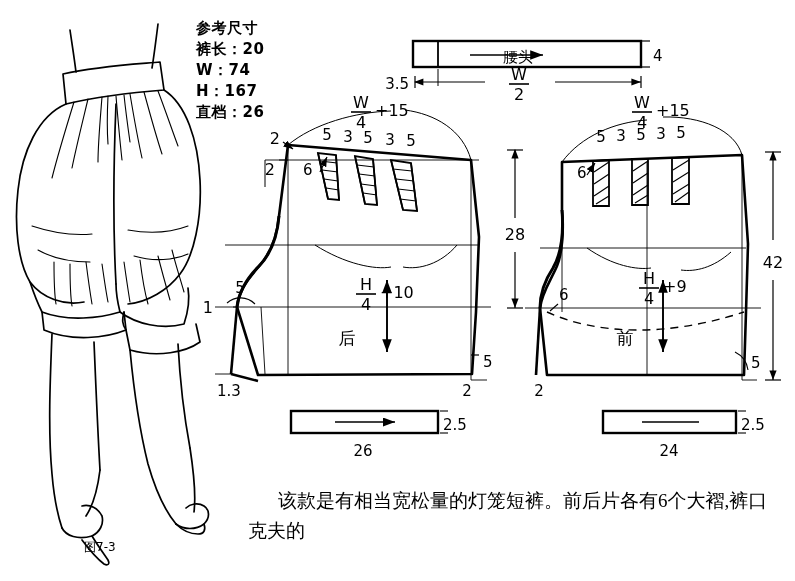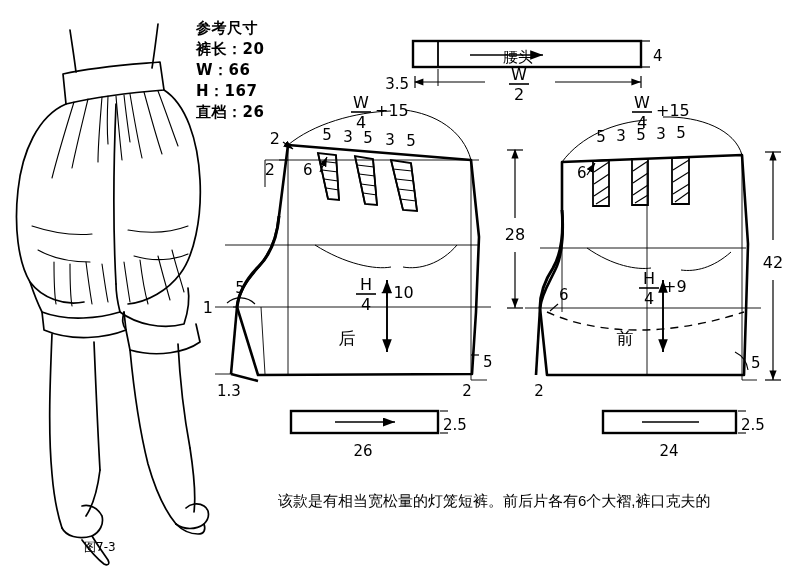--- a/index.html
+++ b/index.html
@@ -4,35 +4,35 @@
 <style>
   html,body{margin:0;padding:0;background:#fff;}
   body{width:795px;height:581px;position:relative;overflow:hidden;
        font-family:"Liberation Serif","DejaVu Serif",serif;color:#000;}
   .page{position:absolute;inset:0;}
   svg{display:block;}
   .specs{position:absolute;left:196px;top:18px;font-family:"DejaVu Sans","Liberation Sans",sans-serif;
          font-size:15px;font-weight:bold;line-height:21px;letter-spacing:.5px;}
   .specs div{white-space:nowrap;}
   .caption{position:absolute;left:248px;top:486px;width:530px;
-           font-family:Liberation Sans, sans-serif;font-size:15px;line-height:30px;}
+           font-family:Liberation Serif, serif;font-size:19px;line-height:30px;}
   .caption .l1{text-indent:30px;}
   .figlabel{position:absolute;left:84px;top:539px;
             font-family:"DejaVu Sans","Liberation Sans",sans-serif;font-size:12px;}
   text{font-family:"DejaVu Sans","Liberation Sans",sans-serif;}
 </style>
 </head>
 <body>
 
 <div class="page">
 
   <div class="specs">
     <div>参考尺寸</div>
     <div>裤长：20</div>
-    <div>W：66</div>
+    <div>W：74</div>
     <div>H：167</div>
     <div>直档：26</div>
   </div>
 
   <svg width="215" height="560" viewBox="0 0 215 560" style="position:absolute;left:8px;top:12px;">
     <g fill="none" stroke="#000" stroke-width="1.7" stroke-linecap="round" stroke-linejoin="round">
 
       <path d="M62 18 C 64 32, 66 44, 68 60"></path>
       <path d="M150 12 C 148 28, 146 44, 144 56"></path>
 

